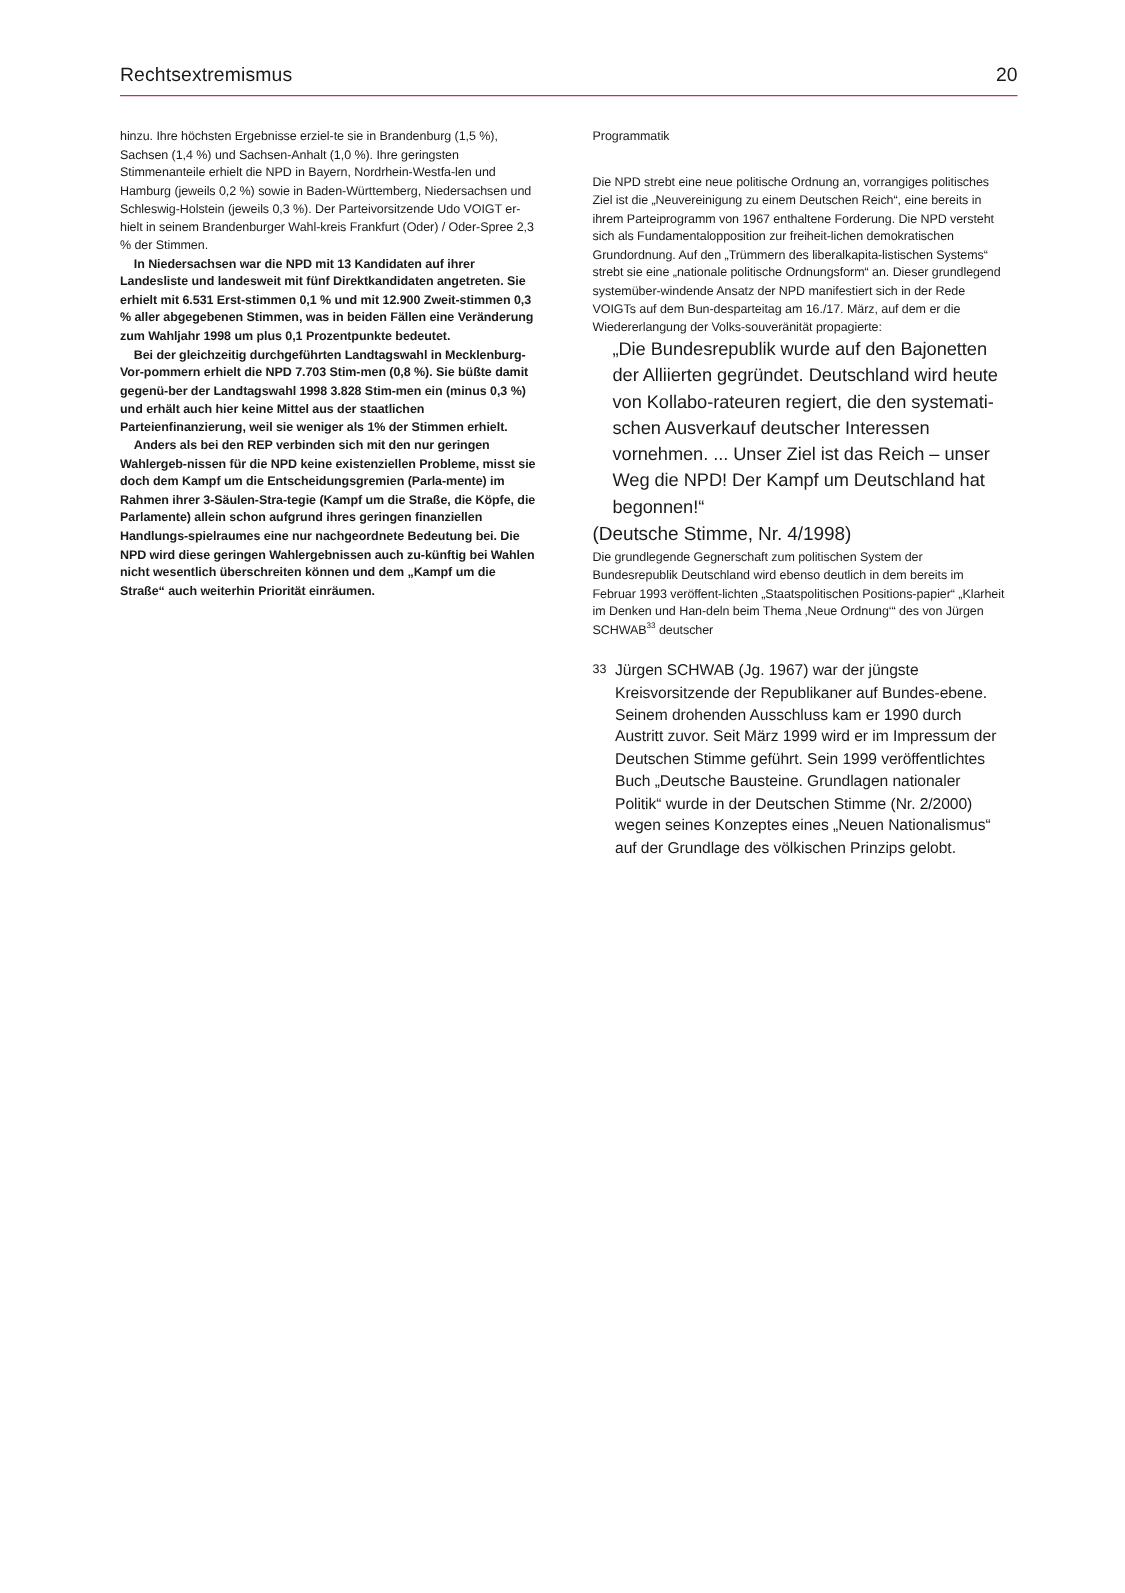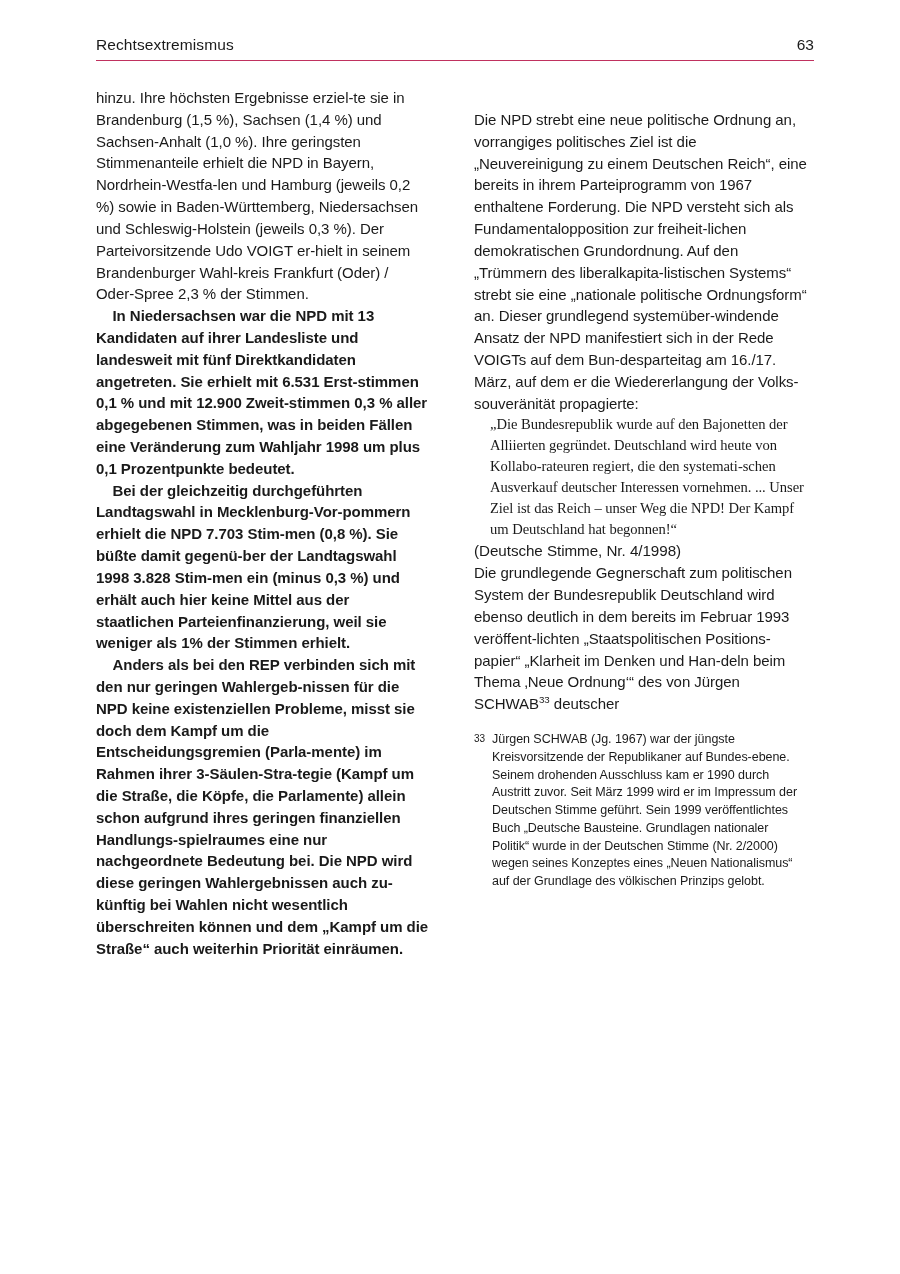--- a/index.html
+++ b/index.html
@@ -14,21 +14,21 @@
     color: #1a1a1a;
     position: relative;
     overflow: hidden;
   }
   .page {
     position: absolute;
     left: 0; top: 0;
     width: 876px;
     height: 1274px;
     box-sizing: border-box;
-    padding: 36px 62px 40px 96px;
+    padding: 52px 62px 40px 96px;
   }
   
   .header {
     display: flex;
     align-items: baseline;
     justify-content: space-between;
     padding-bottom: 6px;
     border-bottom: 1.5px solid #c0315f;
   }
   .header-title {
@@ -46,35 +46,34 @@
     display: flex;
     gap: 44px;
     align-items: flex-start;
   }
   .col {
     width: 334px;
     box-sizing: border-box;
   }
   .col p {
     margin: 0;
-    font-size: 15px;
+    font-size: 10px;
     line-height: 1.455;
     letter-spacing: -0.05px;
     text-align: left;
     hyphens: none;
   }
   .col p.indent {
     text-indent: 1.1em;
     font-weight: bold;
   }
   .col p.quote {
     margin-left: 16px;
     font-size: 14.6px;
     line-height: 1.44;
-    font-family: Liberation Serif, serif;
   }
   .col p.quote-src {
     font-size: 15.2px;
     line-height: 1.45;
   }
   .sec-head {
     margin: 0 0 0 0;
     font-size: 15.4px;
     line-height: 1.455;
   }
@@ -110,33 +109,34 @@
     line-height: 0;
   }
 </style>
 </head>
 <body>
 
 <div class="page">
 
   <div class="header">
     <div class="header-title">Rechtsextremismus</div>
-    <div class="header-page">63</div>
+    <div class="header-page">20</div>
   </div>
 
   <div class="columns">
 
     <div class="col">
       <p>hinzu. Ihre höchsten Ergebnisse erziel-te sie in Brandenburg (1,5 %), Sachsen (1,4 %) und Sachsen-Anhalt (1,0 %). Ihre geringsten Stimmenanteile erhielt die NPD in Bayern, Nordrhein-Westfa-len und Hamburg (jeweils 0,2 %) sowie in Baden-Württemberg, Niedersachsen und Schleswig-Holstein (jeweils 0,3 %). Der Parteivorsitzende Udo VOIGT er-hielt in seinem Brandenburger Wahl-kreis Frankfurt (Oder) / Oder-Spree 2,3 % der Stimmen.</p>
       <p class="indent">In Niedersachsen war die NPD mit 13 Kandidaten auf ihrer Landesliste und landesweit mit fünf Direktkandidaten angetreten. Sie erhielt mit 6.531 Erst-stimmen 0,1 % und mit 12.900 Zweit-stimmen 0,3 % aller abgegebenen Stimmen, was in beiden Fällen eine Veränderung zum Wahljahr 1998 um plus 0,1 Prozentpunkte bedeutet.</p>
       <p class="indent">Bei der gleichzeitig durchgeführten Landtagswahl in Mecklenburg-Vor-pommern erhielt die NPD 7.703 Stim-men (0,8 %). Sie büßte damit gegenü-ber der Landtagswahl 1998 3.828 Stim-men ein (minus 0,3 %) und erhält auch hier keine Mittel aus der staatlichen Parteienfinanzierung, weil sie weniger als 1% der Stimmen erhielt.</p>
       <p class="indent">Anders als bei den REP verbinden sich mit den nur geringen Wahlergeb-nissen für die NPD keine existenziellen Probleme, misst sie doch dem Kampf um die Entscheidungsgremien (Parla-mente) im Rahmen ihrer 3-Säulen-Stra-tegie (Kampf um die Straße, die Köpfe, die Parlamente) allein schon aufgrund ihres geringen finanziellen Handlungs-spielraumes eine nur nachgeordnete Bedeutung bei. Die NPD wird diese geringen Wahlergebnissen auch zu-künftig bei Wahlen nicht wesentlich überschreiten können und dem „Kampf um die Straße“ auch weiterhin Priorität einräumen.</p>
     </div>
 
     <div class="col">
+      <p class="sec-head">Programmatik</p>
       <div class="gap"></div>
       <p>Die NPD strebt eine neue politische Ordnung an, vorrangiges politisches Ziel ist die „Neuvereinigung zu einem Deutschen Reich“, eine bereits in ihrem Parteiprogramm von 1967 enthaltene Forderung. Die NPD versteht sich als Fundamentalopposition zur freiheit-lichen demokratischen Grundordnung. Auf den „Trümmern des liberalkapita-listischen Systems“ strebt sie eine „nationale politische Ordnungsform“ an. Dieser grundlegend systemüber-windende Ansatz der NPD manifestiert sich in der Rede VOIGTs auf dem Bun-desparteitag am 16./17. März, auf dem er die Wiedererlangung der Volks-souveränität propagierte:</p>
       <p class="quote">„Die Bundesrepublik wurde auf den Bajonetten der Alliierten gegründet. Deutschland wird heute von Kollabo-rateuren regiert, die den systemati-schen Ausverkauf deutscher Interessen vornehmen. ... Unser Ziel ist das Reich – unser Weg die NPD! Der Kampf um Deutschland hat begonnen!“</p>
       <p class="quote-src">(Deutsche Stimme, Nr. 4/1998)</p>
       <p><span>Die grundlegende Gegnerschaft zum politischen System der Bundesrepublik Deutschland wird ebenso deutlich in dem bereits im Februar 1993 veröffent-lichten „Staatspolitischen Positions-papier“ „Klarheit im Denken und Han-deln beim Thema ‚Neue Ordnung‘“ des von Jürgen SCHWAB</span><sup>33</sup><span> deutscher</span></p>
 
       <div class="footnote-rule"></div>
       <div class="footnote">
         <div class="footnote-marker">33</div>
         <div class="footnote-text">Jürgen SCHWAB (Jg. 1967) war der jüngste Kreisvorsitzende der Republikaner auf Bundes-ebene. Seinem drohenden Ausschluss kam er 1990 durch Austritt zuvor. Seit März 1999 wird er im Impressum der Deutschen Stimme geführt. Sein 1999 veröffentlichtes Buch „Deutsche Bausteine. Grundlagen nationaler Politik“ wurde in der Deutschen Stimme (Nr. 2/2000) wegen seines Konzeptes eines „Neuen Nationalismus“ auf der Grundlage des völkischen Prinzips gelobt.</div>

